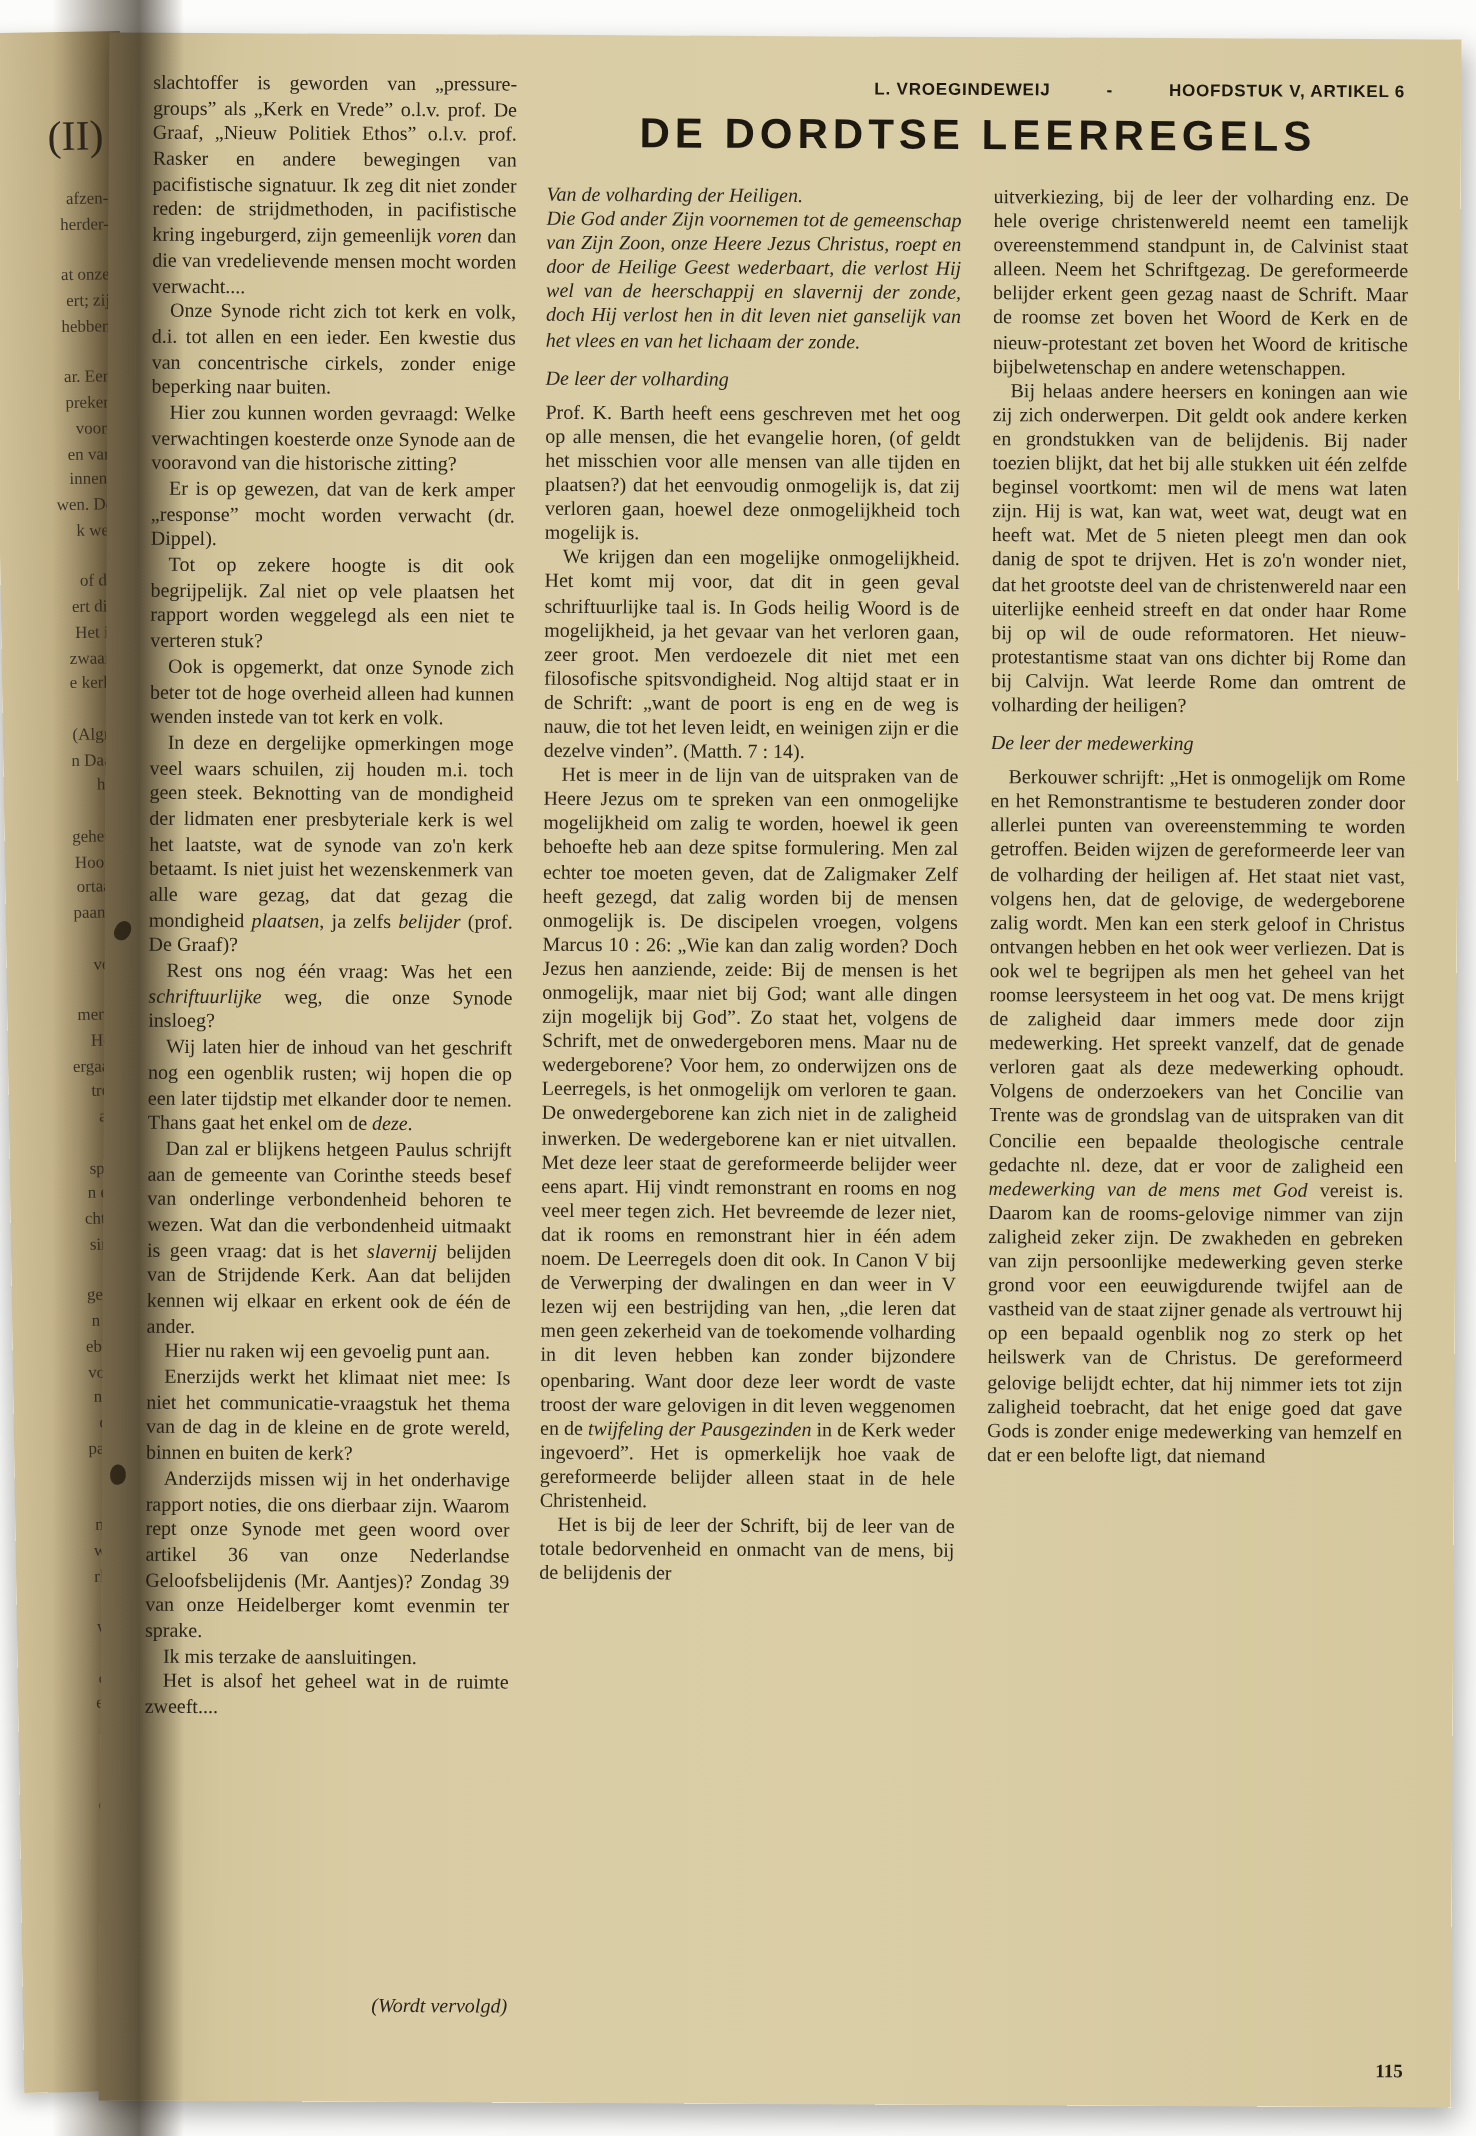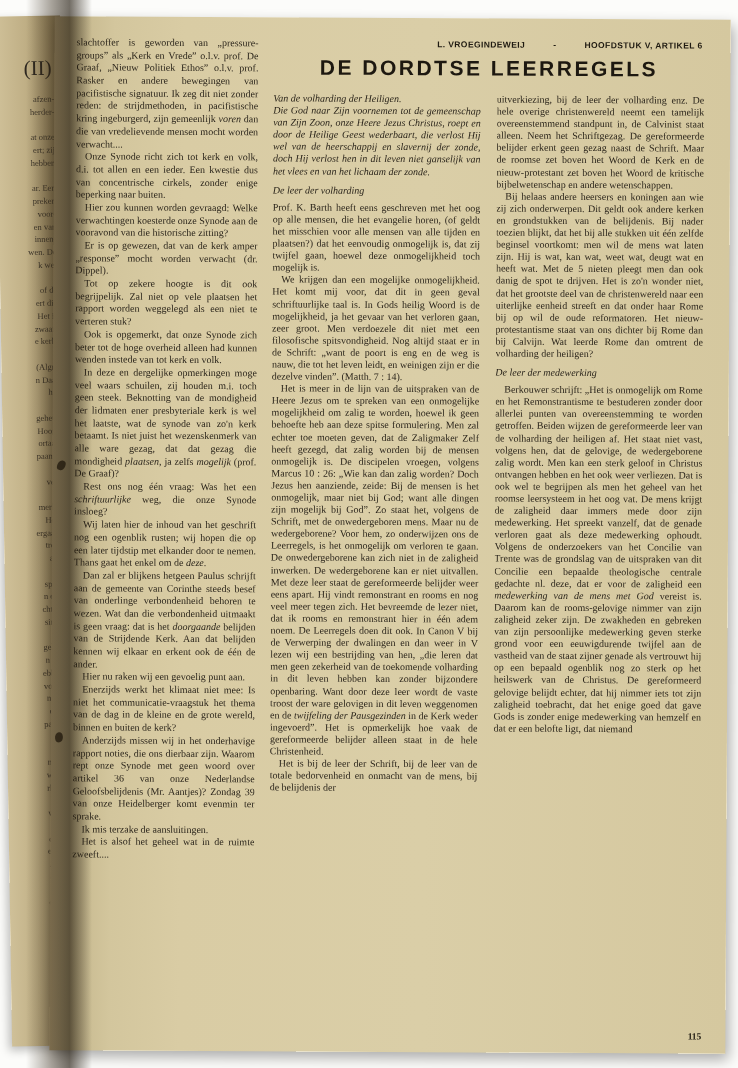--- a/index.html
+++ b/index.html
@@ -169,46 +169,47 @@
 
     <div class="content">
 
       <div class="col col1">
         <p class="noindent">slachtoffer is geworden van „pressure-groups” als „Kerk en Vrede” o.l.v. prof. De Graaf, „Nieuw Politiek Ethos” o.l.v. prof. Rasker en andere bewegingen van pacifistische signatuur. Ik zeg dit niet zonder reden: de strijdmethoden, in pacifistische kring ingeburgerd, zijn gemeenlijk <i>voren</i> dan die van vredelievende mensen mocht worden verwacht....</p>
         <p>Onze Synode richt zich tot kerk en volk, d.i. tot allen en een ieder. Een kwestie dus van concentrische cirkels, zonder enige beperking naar buiten.</p>
         <p>Hier zou kunnen worden gevraagd: Welke verwachtingen koesterde onze Synode aan de vooravond van die historische zitting?</p>
         <p>Er is op gewezen, dat van de kerk amper „response” mocht worden verwacht (dr. Dippel).</p>
         <p>Tot op zekere hoogte is dit ook begrijpelijk. Zal niet op vele plaatsen het rapport worden weggelegd als een niet te verteren stuk?</p>
         <p>Ook is opgemerkt, dat onze Synode zich beter tot de hoge overheid alleen had kunnen wenden instede van tot kerk en volk.</p>
-        <p>In deze en dergelijke opmerkingen moge veel waars schuilen, zij houden m.i. toch geen steek. Beknotting van de mondigheid der lidmaten ener presbyteriale kerk is wel het laatste, wat de synode van zo'n kerk betaamt. Is niet juist het wezenskenmerk van alle ware gezag, dat dat gezag die mondigheid <i>plaatsen</i>, ja zelfs <i>mogelijk</i> (prof. De Graaf)?</p>
+        <p>In deze en dergelijke opmerkingen moge veel waars schuilen, zij houden m.i. toch geen steek. Beknotting van de mondigheid der lidmaten ener presbyteriale kerk is wel het laatste, wat de synode van zo'n kerk betaamt. Is niet juist het wezenskenmerk van alle ware gezag, dat dat gezag die mondigheid <i>plaatsen</i>, ja zelfs <i>belijder</i> (prof. De Graaf)?</p>
         <p>Rest ons nog één vraag: Was het een <i>schriftuurlijke</i> weg, die onze Synode insloeg?</p>
         <p>Wij laten hier de inhoud van het geschrift nog een ogenblik rusten; wij hopen die op een later tijdstip met elkander door te nemen. Thans gaat het enkel om de <i>deze</i>.</p>
-        <p>Dan zal er blijkens hetgeen Paulus schrijft aan de gemeente van Corinthe steeds besef van onderlinge verbondenheid behoren te wezen. Wat dan die verbondenheid uitmaakt is geen vraag: dat is het <i>doorgaande</i> belijden van de Strijdende Kerk. Aan dat belijden kennen wij elkaar en erkent ook de één de ander.</p>
+        <p>Dan zal er blijkens hetgeen Paulus schrijft aan de gemeente van Corinthe steeds besef van onderlinge verbondenheid behoren te wezen. Wat dan die verbondenheid uitmaakt is geen vraag: dat is het <i>slavernij</i> belijden van de Strijdende Kerk. Aan dat belijden kennen wij elkaar en erkent ook de één de ander.</p>
         <p>Hier nu raken wij een gevoelig punt aan.</p>
         <p>Enerzijds werkt het klimaat niet mee: Is niet het communicatie-vraagstuk het thema van de dag in de kleine en de grote wereld, binnen en buiten de kerk?</p>
         <p>Anderzijds missen wij in het onderhavige rapport noties, die ons dierbaar zijn. Waarom rept onze Synode met geen woord over artikel 36 van onze Nederlandse Geloofsbelijdenis (Mr. Aantjes)? Zondag 39 van onze Heidelberger komt evenmin ter sprake.</p>
         <p>Ik mis terzake de aansluitingen.</p>
         <p>Het is alsof het geheel wat in de ruimte zweeft....</p>
+        <p class="wordt">(Wordt vervolgd)</p>
       </div>
 
       <div class="colwrap">
         <div class="header-row">
           <span>L. VROEGINDEWEIJ</span>
           <span>-</span>
           <span>HOOFDSTUK V, ARTIKEL 6</span>
         </div>
         <h1 class="title">DE DORDTSE LEERREGELS</h1>
 
         <div class="cols23">
 
           <div class="col col2">
             <p class="italic noindent">Van de volharding der Heiligen.</p>
-            <p class="italic noindent">Die God naar Zijn voornemen tot de gemeenschap van Zijn Zoon, onze Heere Jezus Christus, roept en door de Heilige Geest wederbaart, die verlost Hij wel van de heerschappij en slavernij der zonde, doch Hij verlost hen in dit leven niet ganselijk van het vlees en van het lichaam der zonde.</p>
+            <p class="italic noindent">Die God ander Zijn voornemen tot de gemeenschap van Zijn Zoon, onze Heere Jezus Christus, roept en door de Heilige Geest wederbaart, die verlost Hij wel van de heerschappij en slavernij der zonde, doch Hij verlost hen in dit leven niet ganselijk van het vlees en van het lichaam der zonde.</p>
             <p class="subhead">De leer der volharding</p>
-            <p class="noindent">Prof. K. Barth heeft eens geschreven met het oog op alle mensen, die het evangelie horen, (of geldt het misschien voor alle mensen van alle tijden en plaatsen?) dat het eenvoudig onmogelijk is, dat zij twijfel gaan, hoewel deze onmogelijkheid toch mogelijk is.</p>
+            <p class="noindent">Prof. K. Barth heeft eens geschreven met het oog op alle mensen, die het evangelie horen, (of geldt het misschien voor alle mensen van alle tijden en plaatsen?) dat het eenvoudig onmogelijk is, dat zij verloren gaan, hoewel deze onmogelijkheid toch mogelijk is.</p>
             <p>We krijgen dan een mogelijke onmogelijkheid. Het komt mij voor, dat dit in geen geval schriftuurlijke taal is. In Gods heilig Woord is de mogelijkheid, ja het gevaar van het verloren gaan, zeer groot. Men verdoezele dit niet met een filosofische spitsvondigheid. Nog altijd staat er in de Schrift: „want de poort is eng en de weg is nauw, die tot het leven leidt, en weinigen zijn er die dezelve vinden”. (Matth. 7 : 14).</p>
             <p>Het is meer in de lijn van de uitspraken van de Heere Jezus om te spreken van een onmogelijke mogelijkheid om zalig te worden, hoewel ik geen behoefte heb aan deze spitse formulering. Men zal echter toe moeten geven, dat de Zaligmaker Zelf heeft gezegd, dat zalig worden bij de mensen onmogelijk is. De discipelen vroegen, volgens Marcus 10 : 26: „Wie kan dan zalig worden? Doch Jezus hen aanziende, zeide: Bij de mensen is het onmogelijk, maar niet bij God; want alle dingen zijn mogelijk bij God”. Zo staat het, volgens de Schrift, met de onwedergeboren mens. Maar nu de wedergeborene? Voor hem, zo onderwijzen ons de Leerregels, is het onmogelijk om verloren te gaan. De onwedergeborene kan zich niet in de zaligheid inwerken. De wedergeborene kan er niet uitvallen. Met deze leer staat de gereformeerde belijder weer eens apart. Hij vindt remonstrant en rooms en nog veel meer tegen zich. Het bevreemde de lezer niet, dat ik rooms en remonstrant hier in één adem noem. De Leerregels doen dit ook. In Canon V bij de Verwerping der dwalingen en dan weer in V lezen wij een bestrijding van hen, „die leren dat men geen zekerheid van de toekomende volharding in dit leven hebben kan zonder bijzondere openbaring. Want door deze leer wordt de vaste troost der ware gelovigen in dit leven weggenomen en de <i>twijfeling der Pausgezinden</i> in de Kerk weder ingevoerd”. Het is opmerkelijk hoe vaak de gereformeerde belijder alleen staat in de hele Christenheid.</p>
             <p>Het is bij de leer der Schrift, bij de leer van de totale bedorvenheid en onmacht van de mens, bij de belijdenis der</p>
           </div>
 
           <div class="col col3">
             <p class="noindent">uitverkiezing, bij de leer der volharding enz. De hele overige christenwereld neemt een tamelijk overeenstemmend standpunt in, de Calvinist staat alleen. Neem het Schriftgezag. De gereformeerde belijder erkent geen gezag naast de Schrift. Maar de roomse zet boven het Woord de Kerk en de nieuw-protestant zet boven het Woord de kritische bijbelwetenschap en andere wetenschappen.</p>
             <p>Bij helaas andere heersers en koningen aan wie zij zich onderwerpen. Dit geldt ook andere kerken en grondstukken van de belijdenis. Bij nader toezien blijkt, dat het bij alle stukken uit één zelfde beginsel voortkomt: men wil de mens wat laten zijn. Hij is wat, kan wat, weet wat, deugt wat en heeft wat. Met de 5 nieten pleegt men dan ook danig de spot te drijven. Het is zo'n wonder niet, dat het grootste deel van de christenwereld naar een uiterlijke eenheid streeft en dat onder haar Rome bij op wil de oude reformatoren. Het nieuw-protestantisme staat van ons dichter bij Rome dan bij Calvijn. Wat leerde Rome dan omtrent de volharding der heiligen?</p>
             <p class="subhead">De leer der medewerking</p>
             <p>Berkouwer schrijft: „Het is onmogelijk om Rome en het Remonstrantisme te bestuderen zonder door allerlei punten van overeenstemming te worden getroffen. Beiden wijzen de gereformeerde leer van de volharding der heiligen af. Het staat niet vast, volgens hen, dat de gelovige, de wedergeborene zalig wordt. Men kan een sterk geloof in Christus ontvangen hebben en het ook weer verliezen. Dat is ook wel te begrijpen als men het geheel van het roomse leersysteem in het oog vat. De mens krijgt de zaligheid daar immers mede door zijn medewerking. Het spreekt vanzelf, dat de genade verloren gaat als deze medewerking ophoudt. Volgens de onderzoekers van het Concilie van Trente was de grondslag van de uitspraken van dit Concilie een bepaalde theologische centrale gedachte nl. deze, dat er voor de zaligheid een <i>medewerking van de mens met God</i> vereist is. Daarom kan de rooms-gelovige nimmer van zijn zaligheid zeker zijn. De zwakheden en gebreken van zijn persoonlijke medewerking geven sterke grond voor een eeuwigdurende twijfel aan de vastheid van de staat zijner genade als vertrouwt hij op een bepaald ogenblik nog zo sterk op het heilswerk van de Christus. De gereformeerd gelovige belijdt echter, dat hij nimmer iets tot zijn zaligheid toebracht, dat het enige goed dat gave Gods is zonder enige medewerking van hemzelf en dat er een belofte ligt, dat niemand</p>

